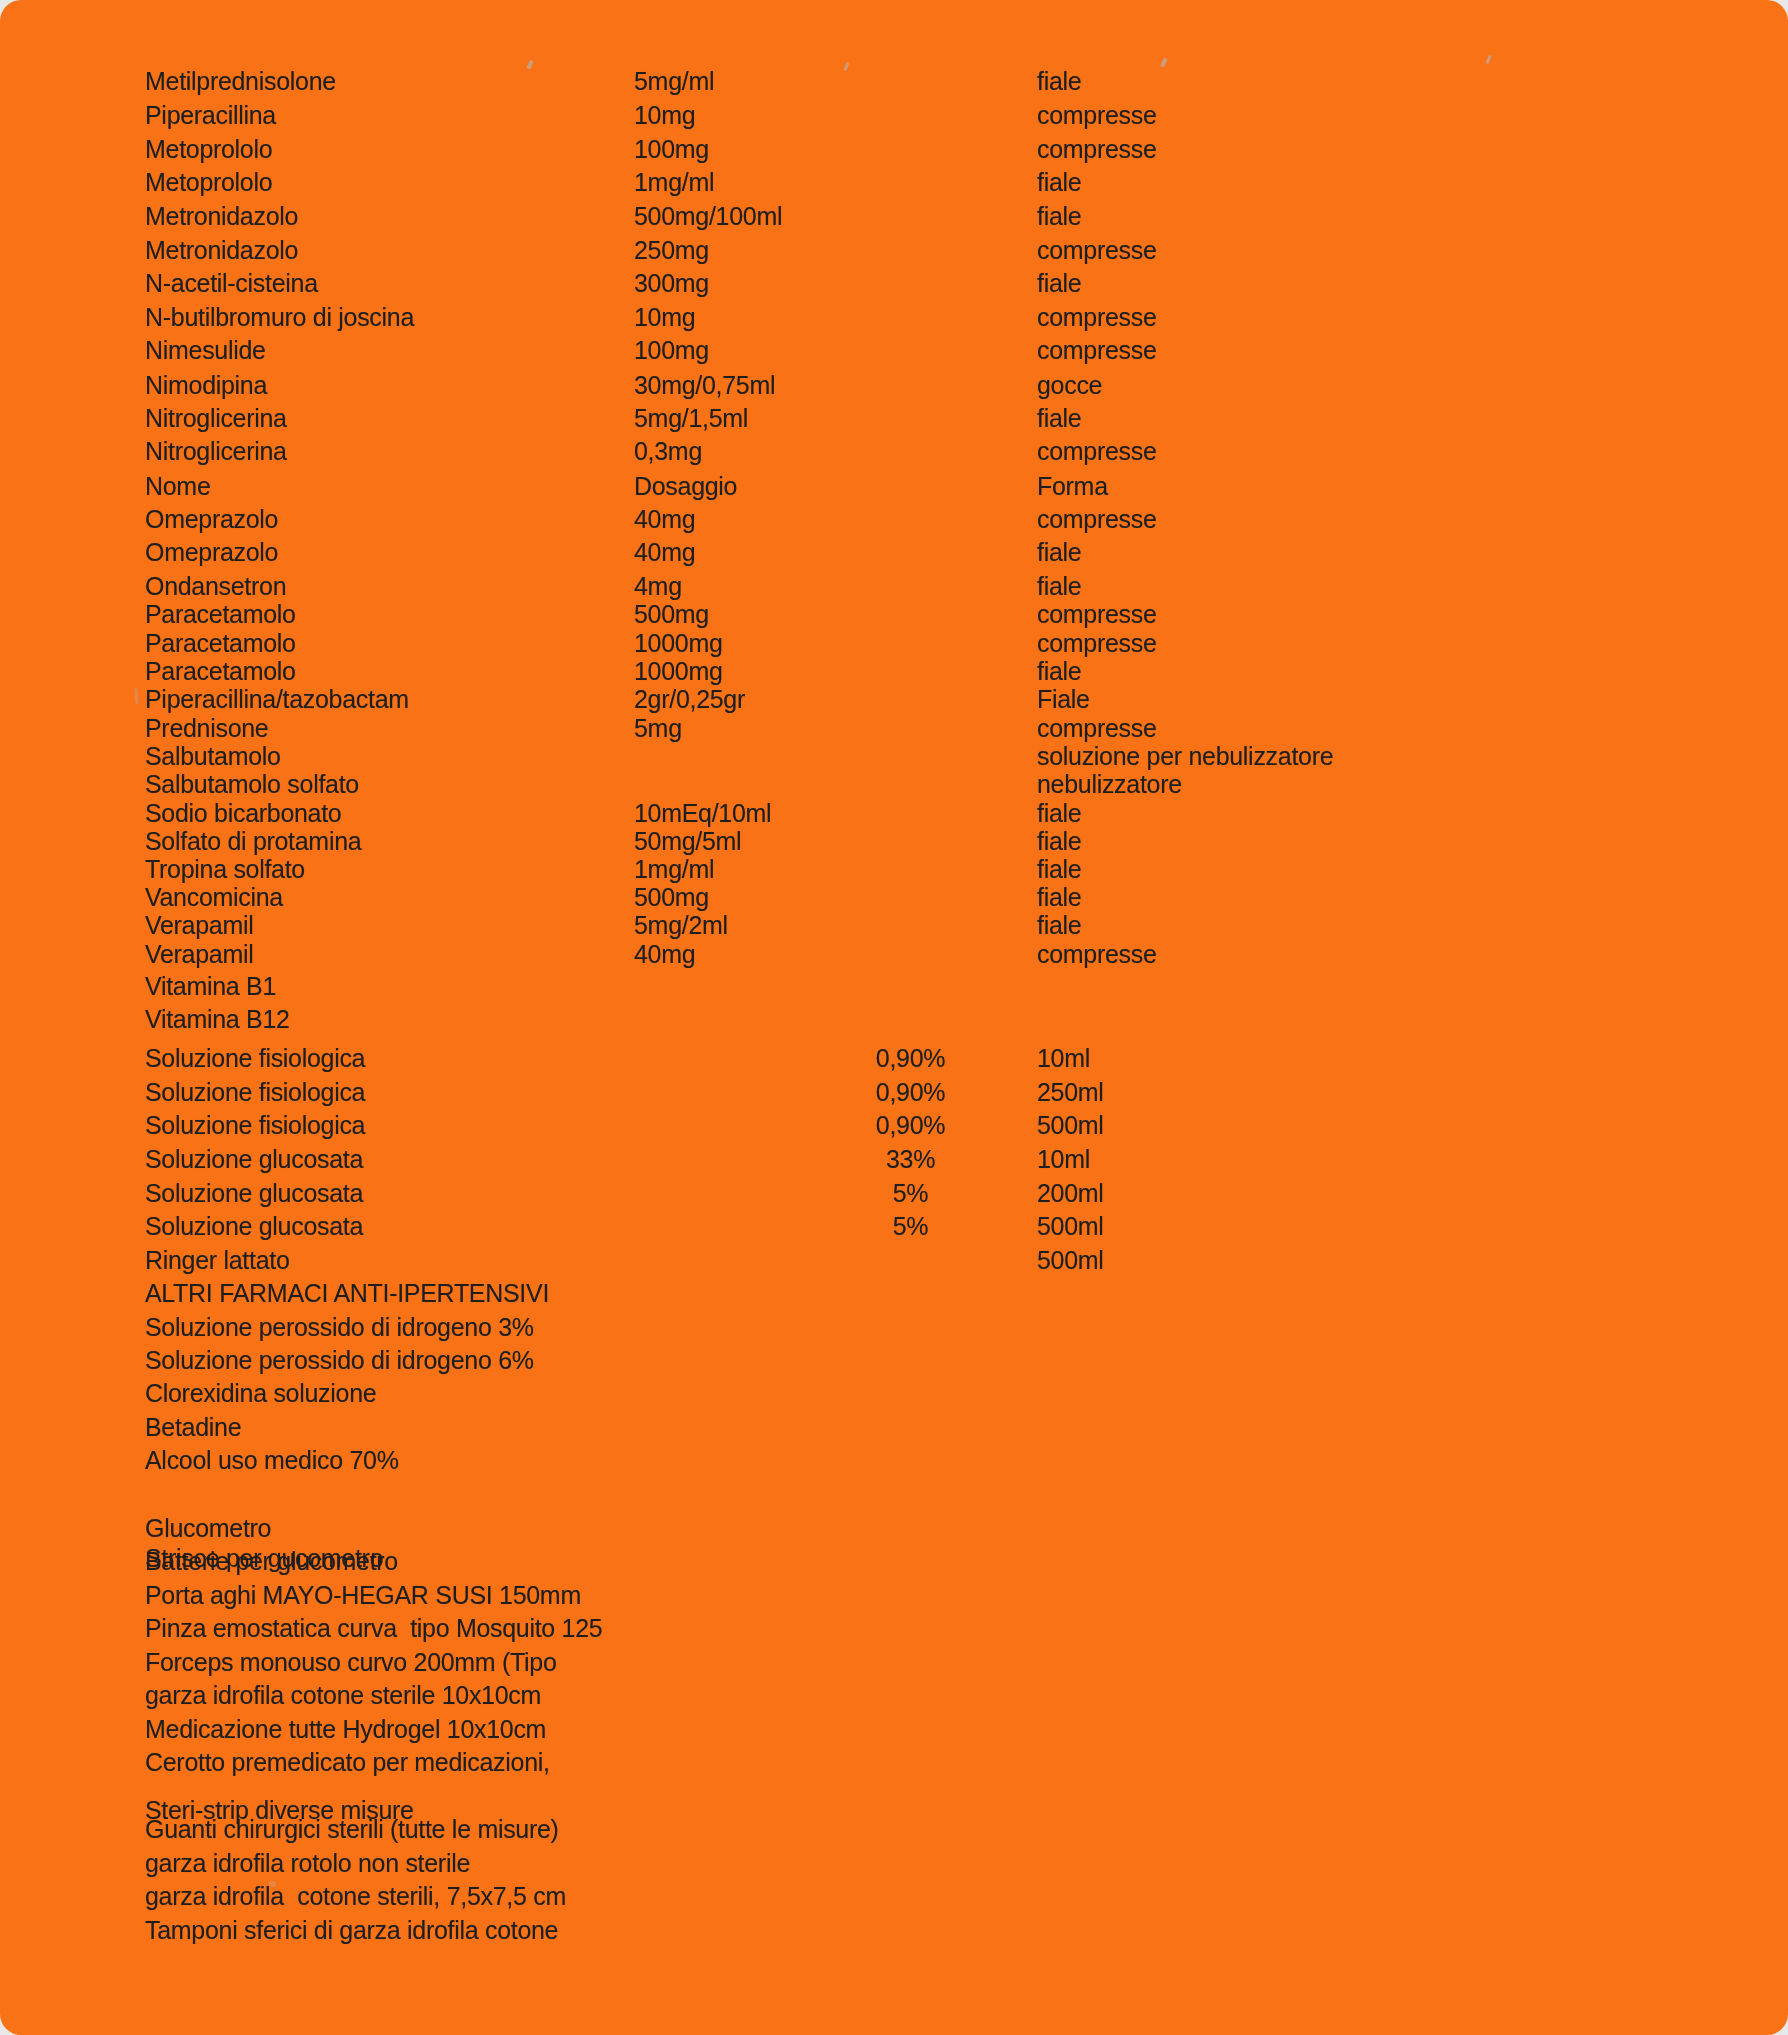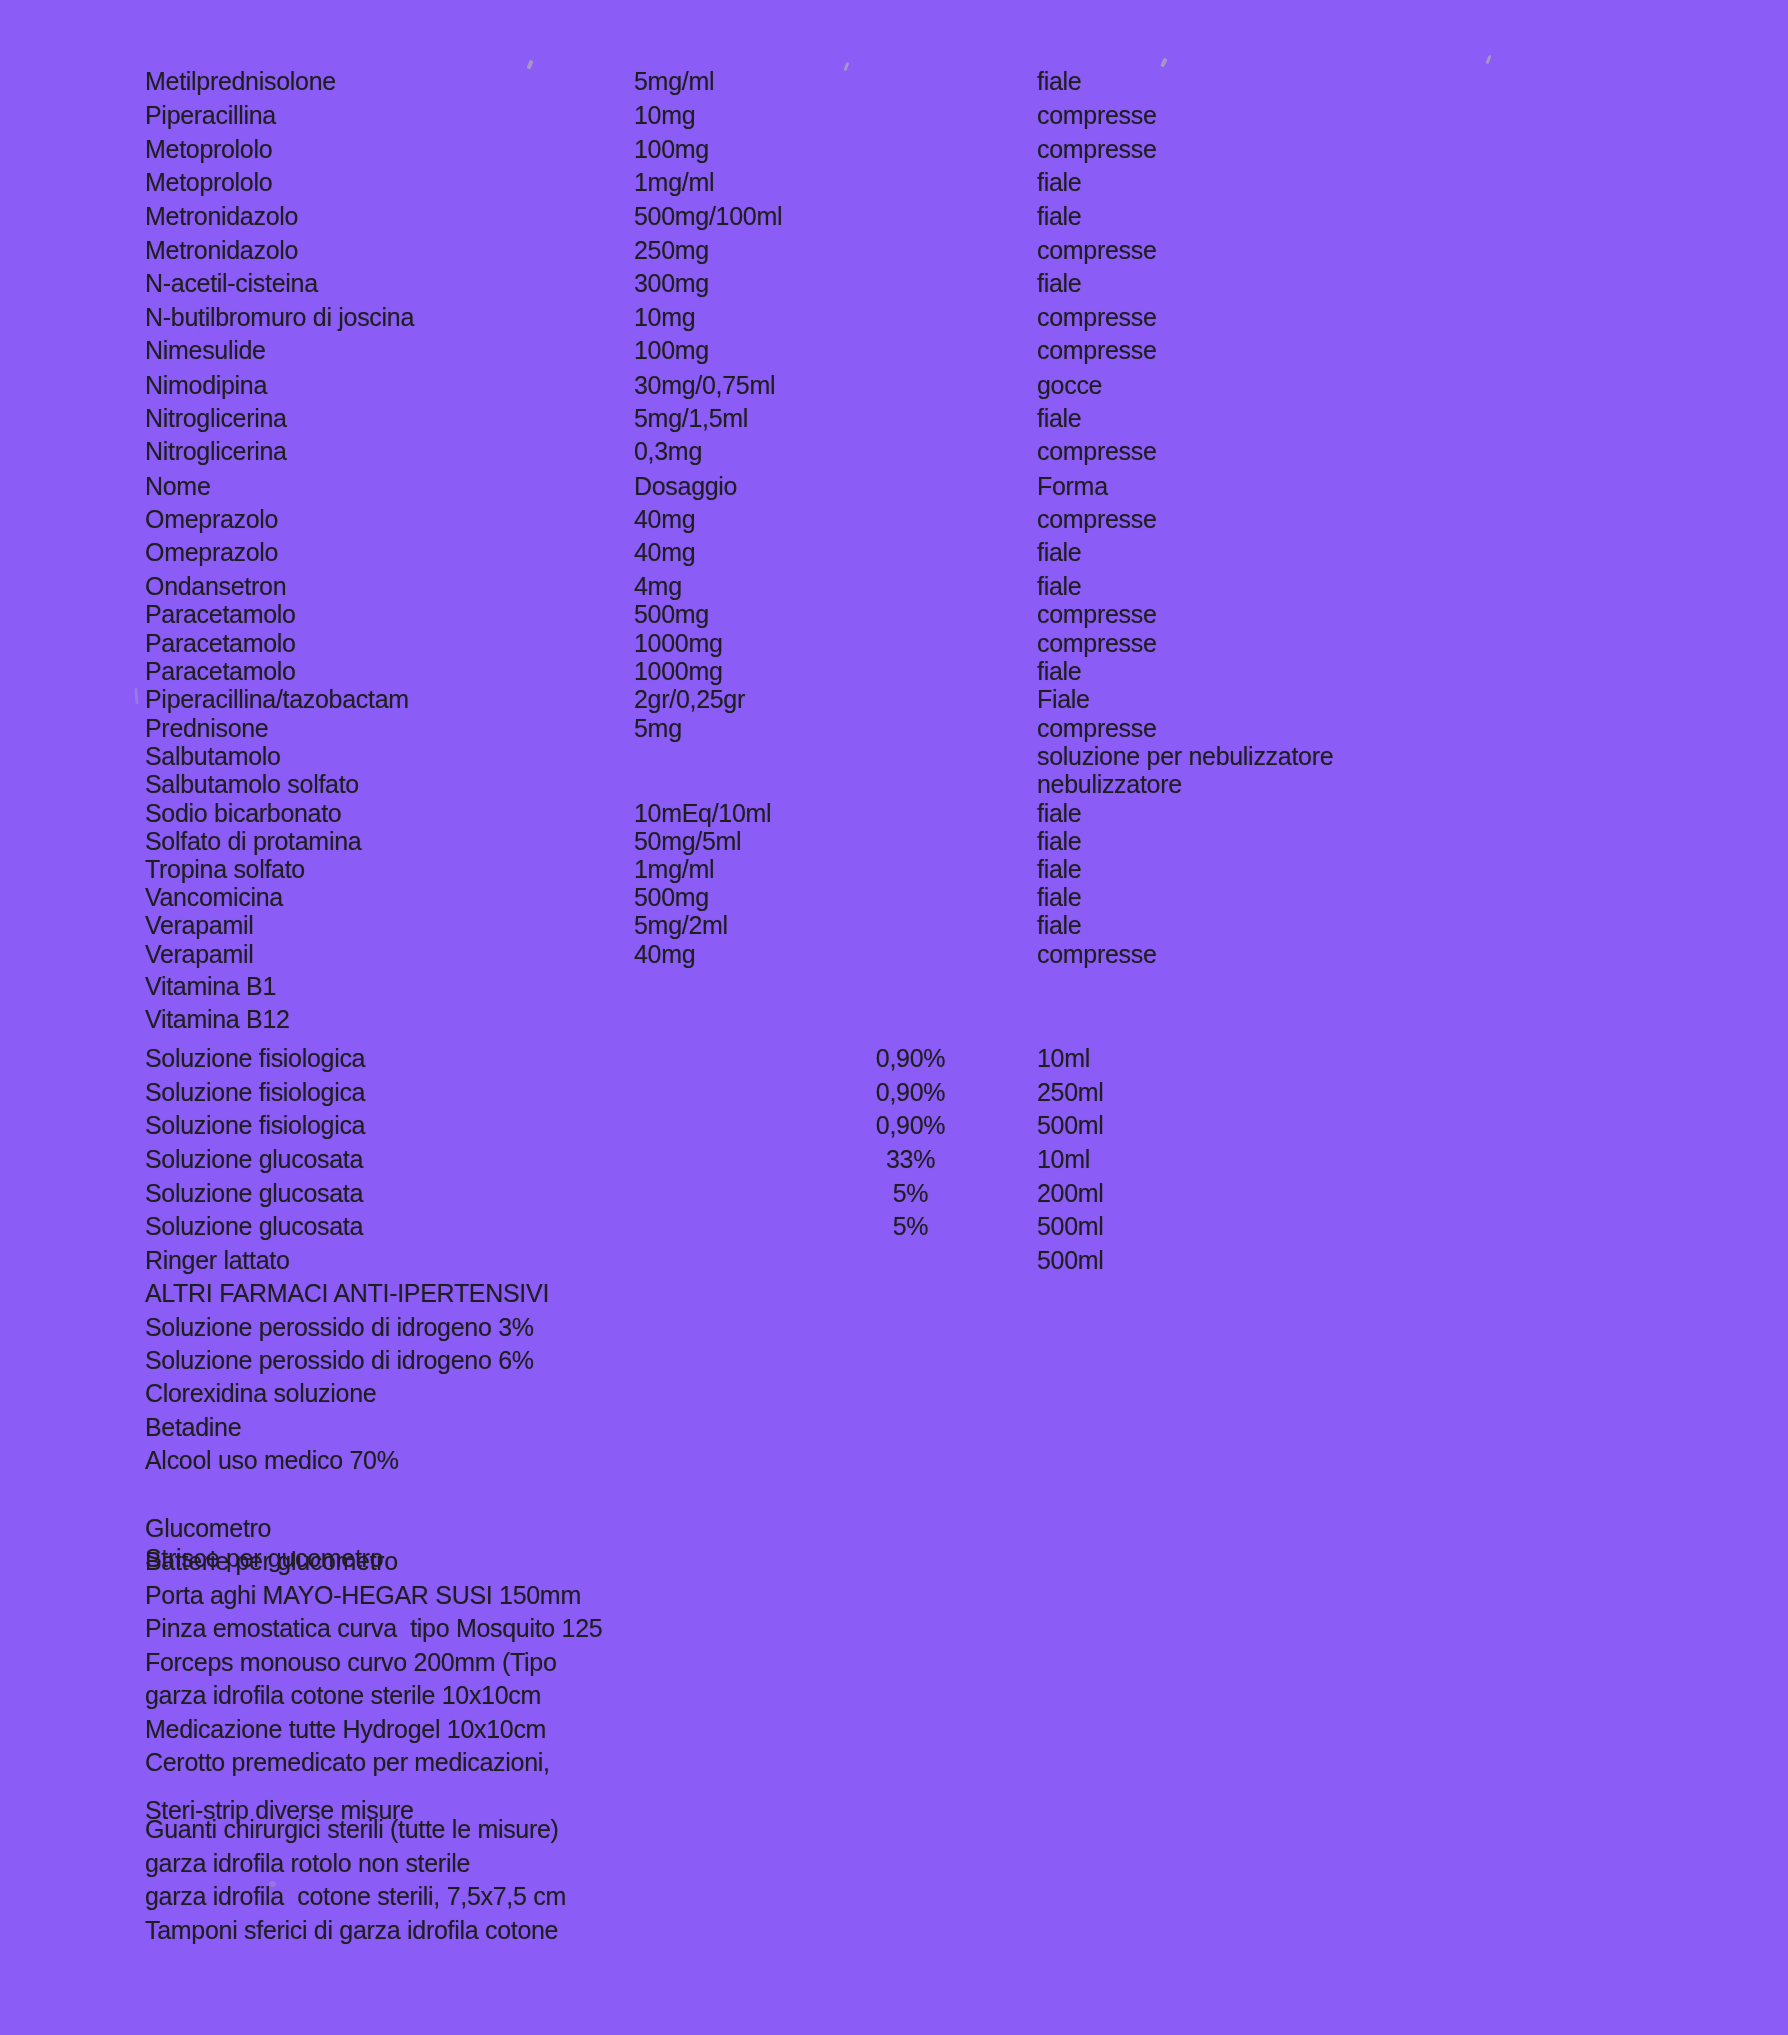--- a/index.html
+++ b/index.html
@@ -1,22 +1,23 @@
 <!DOCTYPE html>
 <html style="font-size:11.6px"><head>
 <meta charset="utf-8">
 <style>
   html,body{margin:0;padding:0;background:#e8e8e8;}
   .page{
     position:relative;
     width:1788px;
     height:2035px;
-    background:#8b5cf6;
+    background:#f97316;
     overflow:hidden;
     font-family:"Liberation Sans","DejaVu Sans",sans-serif;
+    border-radius:21px;
   }
   .row{
     position:absolute;
     left:0;
     width:1788px;
     height:33px;
   }
   .cell{
     position:absolute;
     top:0;

